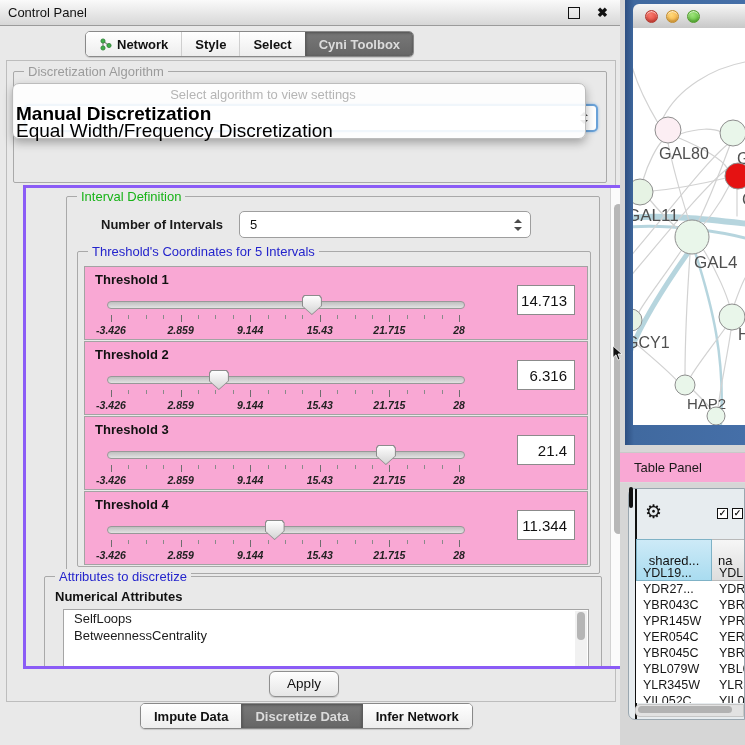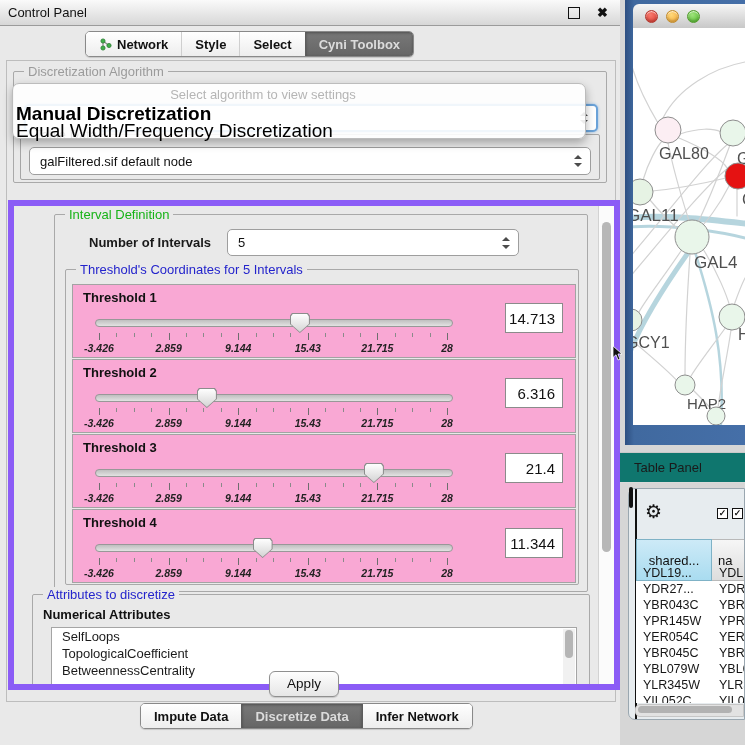--- a/index.html
+++ b/index.html
@@ -35,21 +35,21 @@
   .spin:before{top:1px;border-bottom:4px solid #4c4c4c;}
   .spin:after{bottom:1px;border-top:4px solid #4c4c4c;}
   .combo.focusring{border:2px solid #6aa2d8;box-shadow:0 0 3px #8cb9e4;}
 
   .popup{position:absolute;left:12px;top:83px;width:572px;height:54px;background:rgba(255,255,255,.9);border:1px solid #bcbcbc;border-radius:7px;box-shadow:0 4px 10px rgba(0,0,0,.3);z-index:20;}
   .popup .ph{position:absolute;left:0;right:72px;top:3px;text-align:center;font-size:13px;color:#b5b5b5;}
   .popup .op{position:absolute;left:3px;font-size:19px;color:#000;white-space:nowrap;}
   .popup .op.b{font-weight:bold;top:19px;}
   .popup .op.n{top:36px;}
 
-  .scrollpane{position:absolute;left:1px;top:124px;width:600px;height:478px;border:6px solid #8b5cf6;background:#e9e9e9;overflow:hidden;margin-top:15px;}
+  .scrollpane{position:absolute;left:16px;top:124px;width:600px;height:478px;border:3px solid #8b5cf6;background:#e9e9e9;overflow:hidden;}
   .vsb{position:absolute;right:0;top:0;width:15px;height:100%;background:#fbfbfb;border-left:1px solid #d2d2d2;}
   .vsb .th{position:absolute;left:3px;width:9px;border-radius:5px;background:#b7b7b7;}
 
   .thr-panel{position:absolute;left:6px;width:502px;height:72px;background:#f9a8d4;border:1px solid #a3a3a3;}
   .thr-label{position:absolute;left:10px;top:5px;font-size:13px;font-weight:bold;color:#111;}
   .slider-area{position:absolute;left:0;top:26px;width:440px;height:46px;}
   .track{position:absolute;left:22px;top:8px;width:356px;height:6px;background:linear-gradient(#bfbfbf,#e2e2e2);border:1px solid #989898;border-radius:4px;}
   .knob{position:absolute;top:2px;width:20px;height:20px;clip-path:polygon(10% 0,90% 0,100% 14%,100% 55%,50% 100%,0 55%,0 14%);background:#8c8c8c;z-index:2;}
   .knob i{position:absolute;left:1px;top:1px;right:1px;bottom:1px;clip-path:polygon(10% 0,90% 0,100% 14%,100% 55%,50% 100%,0 55%,0 14%);background:linear-gradient(#fefefe,#d4d4d4);}
   .tick{position:absolute;width:1px;background:#6e6e6e;}
@@ -69,21 +69,21 @@
   
   .right-bg{position:absolute;left:620px;top:0;width:125px;height:745px;background:#d6d6d6;}
   .net-window{position:absolute;left:625px;top:0;width:120px;height:445px;background:linear-gradient(90deg,#2d4f81 0,#40699f 9px,#456fa8 100%);}
   .net-titlebar{position:absolute;left:8px;top:4px;right:0;height:24px;background:linear-gradient(#f6f6f6,#c8c8c8);border-bottom:1px solid #8d8d8d;border-top-left-radius:6px;}
   .tl{position:absolute;top:6px;width:13px;height:13px;border-radius:50%;box-shadow:inset 0 1px 1px rgba(255,255,255,.7), inset 0 -2px 2px rgba(0,0,0,.18);}
   .tl.r{left:12px;background:radial-gradient(circle at 40% 35%,#f77a6e,#dd3a30);border:1px solid #b1352c;box-sizing:border-box;}
   .tl.y{left:33px;background:radial-gradient(circle at 40% 35%,#ffd97a,#f2a533);border:1px solid #c08a2b;box-sizing:border-box;}
   .tl.g{left:54px;background:radial-gradient(circle at 40% 35%,#9fe37d,#4fb928);border:1px solid #4f9a2a;box-sizing:border-box;}
   .net-canvas{position:absolute;left:8px;top:28px;width:112px;height:397px;background:#fff;overflow:hidden;}
 
-  .table-bar{position:absolute;left:620px;top:452px;width:125px;height:29px;background:#0f766e;border-top:1px solid #c9c9c9;border-bottom:1px solid #dadada;}
+  .table-bar{position:absolute;left:620px;top:452px;width:125px;height:29px;background:#f9a8d4;border-top:1px solid #c9c9c9;border-bottom:1px solid #dadada;}
   .table-bar .t{position:absolute;left:14px;top:0;line-height:29px;font-size:13px;color:#1a1a1a;}
 
   .table-ctn{position:absolute;left:628px;top:488px;width:117px;height:232px;background:#e7ecef;border:1px solid #9aa7b0;border-radius:7px 0 0 7px;box-sizing:border-box;}
   .ticon{position:absolute;color:#111;}
   .gear{left:16px;top:12px;font-size:19px;line-height:22px;}
   .spliticon{left:53px;top:17px;width:15px;height:13px;border:2px solid #111;border-radius:2px;}
   .spliticon:after{content:"";position:absolute;left:6px;top:0;bottom:0;width:2px;background:#111;}
   .cb{position:absolute;top:19px;width:9px;height:9px;border:1.5px solid #111;font-size:9px;line-height:9px;text-align:center;font-weight:bold;color:#111;background:#fff;}
   .cb.c1{left:88px;} .cb.c2{left:103px;}
 
@@ -133,27 +133,20 @@
           <span>Cyni Toolbox</span>
         </div>
       </nav>
 
     <div class="outer">
 
       <div class="group" style="left:6px;top:10px;width:592px;height:110px;">
         <span class="gt faded">Discretization Algorithm</span>
         <div class="combo focusring" style="left:10px;top:32px;width:570px;height:24px;">
           <span class="spin"></span>
-        </div>
-        <div class="group" style="left:6px;top:62px;width:578px;height:44px;border-color:#a5a5a5;">
-          <span class="gt" style="color:#111;">Table Data</span>
-          <div class="combo" style="left:8px;top:12px;width:560px;height:26px;">
-            <span class="cv">galFiltered.sif default node</span>
-            <span class="spin"></span>
-          </div>
         </div>
       </div>
 
       <div class="scrollpane">
 
         <div class="group" style="left:40px;top:8px;width:532px;height:376px;">
           <span class="gt green">Interval Definition</span>
 
           <span class="abs" style="left:34px;top:20px;font-size:13px;font-weight:bold;">Number of Intervals</span>
           <div class="combo" style="left:172px;top:14px;width:290px;height:25px;">
@@ -315,21 +308,20 @@
               </div>
           </div>
         </div>
 
         <div class="group" style="left:18px;top:388px;width:556px;height:110px;">
           <span class="gt blue">Attributes to discretize</span>
           <span class="attr-title">Numerical Attributes</span>
           <div class="attr-list">
             <div id="attr-items">
                 <div class="li">SelfLoops</div>
-                <div class="li">TopologicalCoefficient</div>
                 <div class="li">BetweennessCentrality</div>
               </div>
             <div class="lsb">
                 <div class="th"></div>
               </div>
           </div>
         </div>
 
         <div class="vsb">
           <div class="th" style="top:16px;height:330px;"></div>

